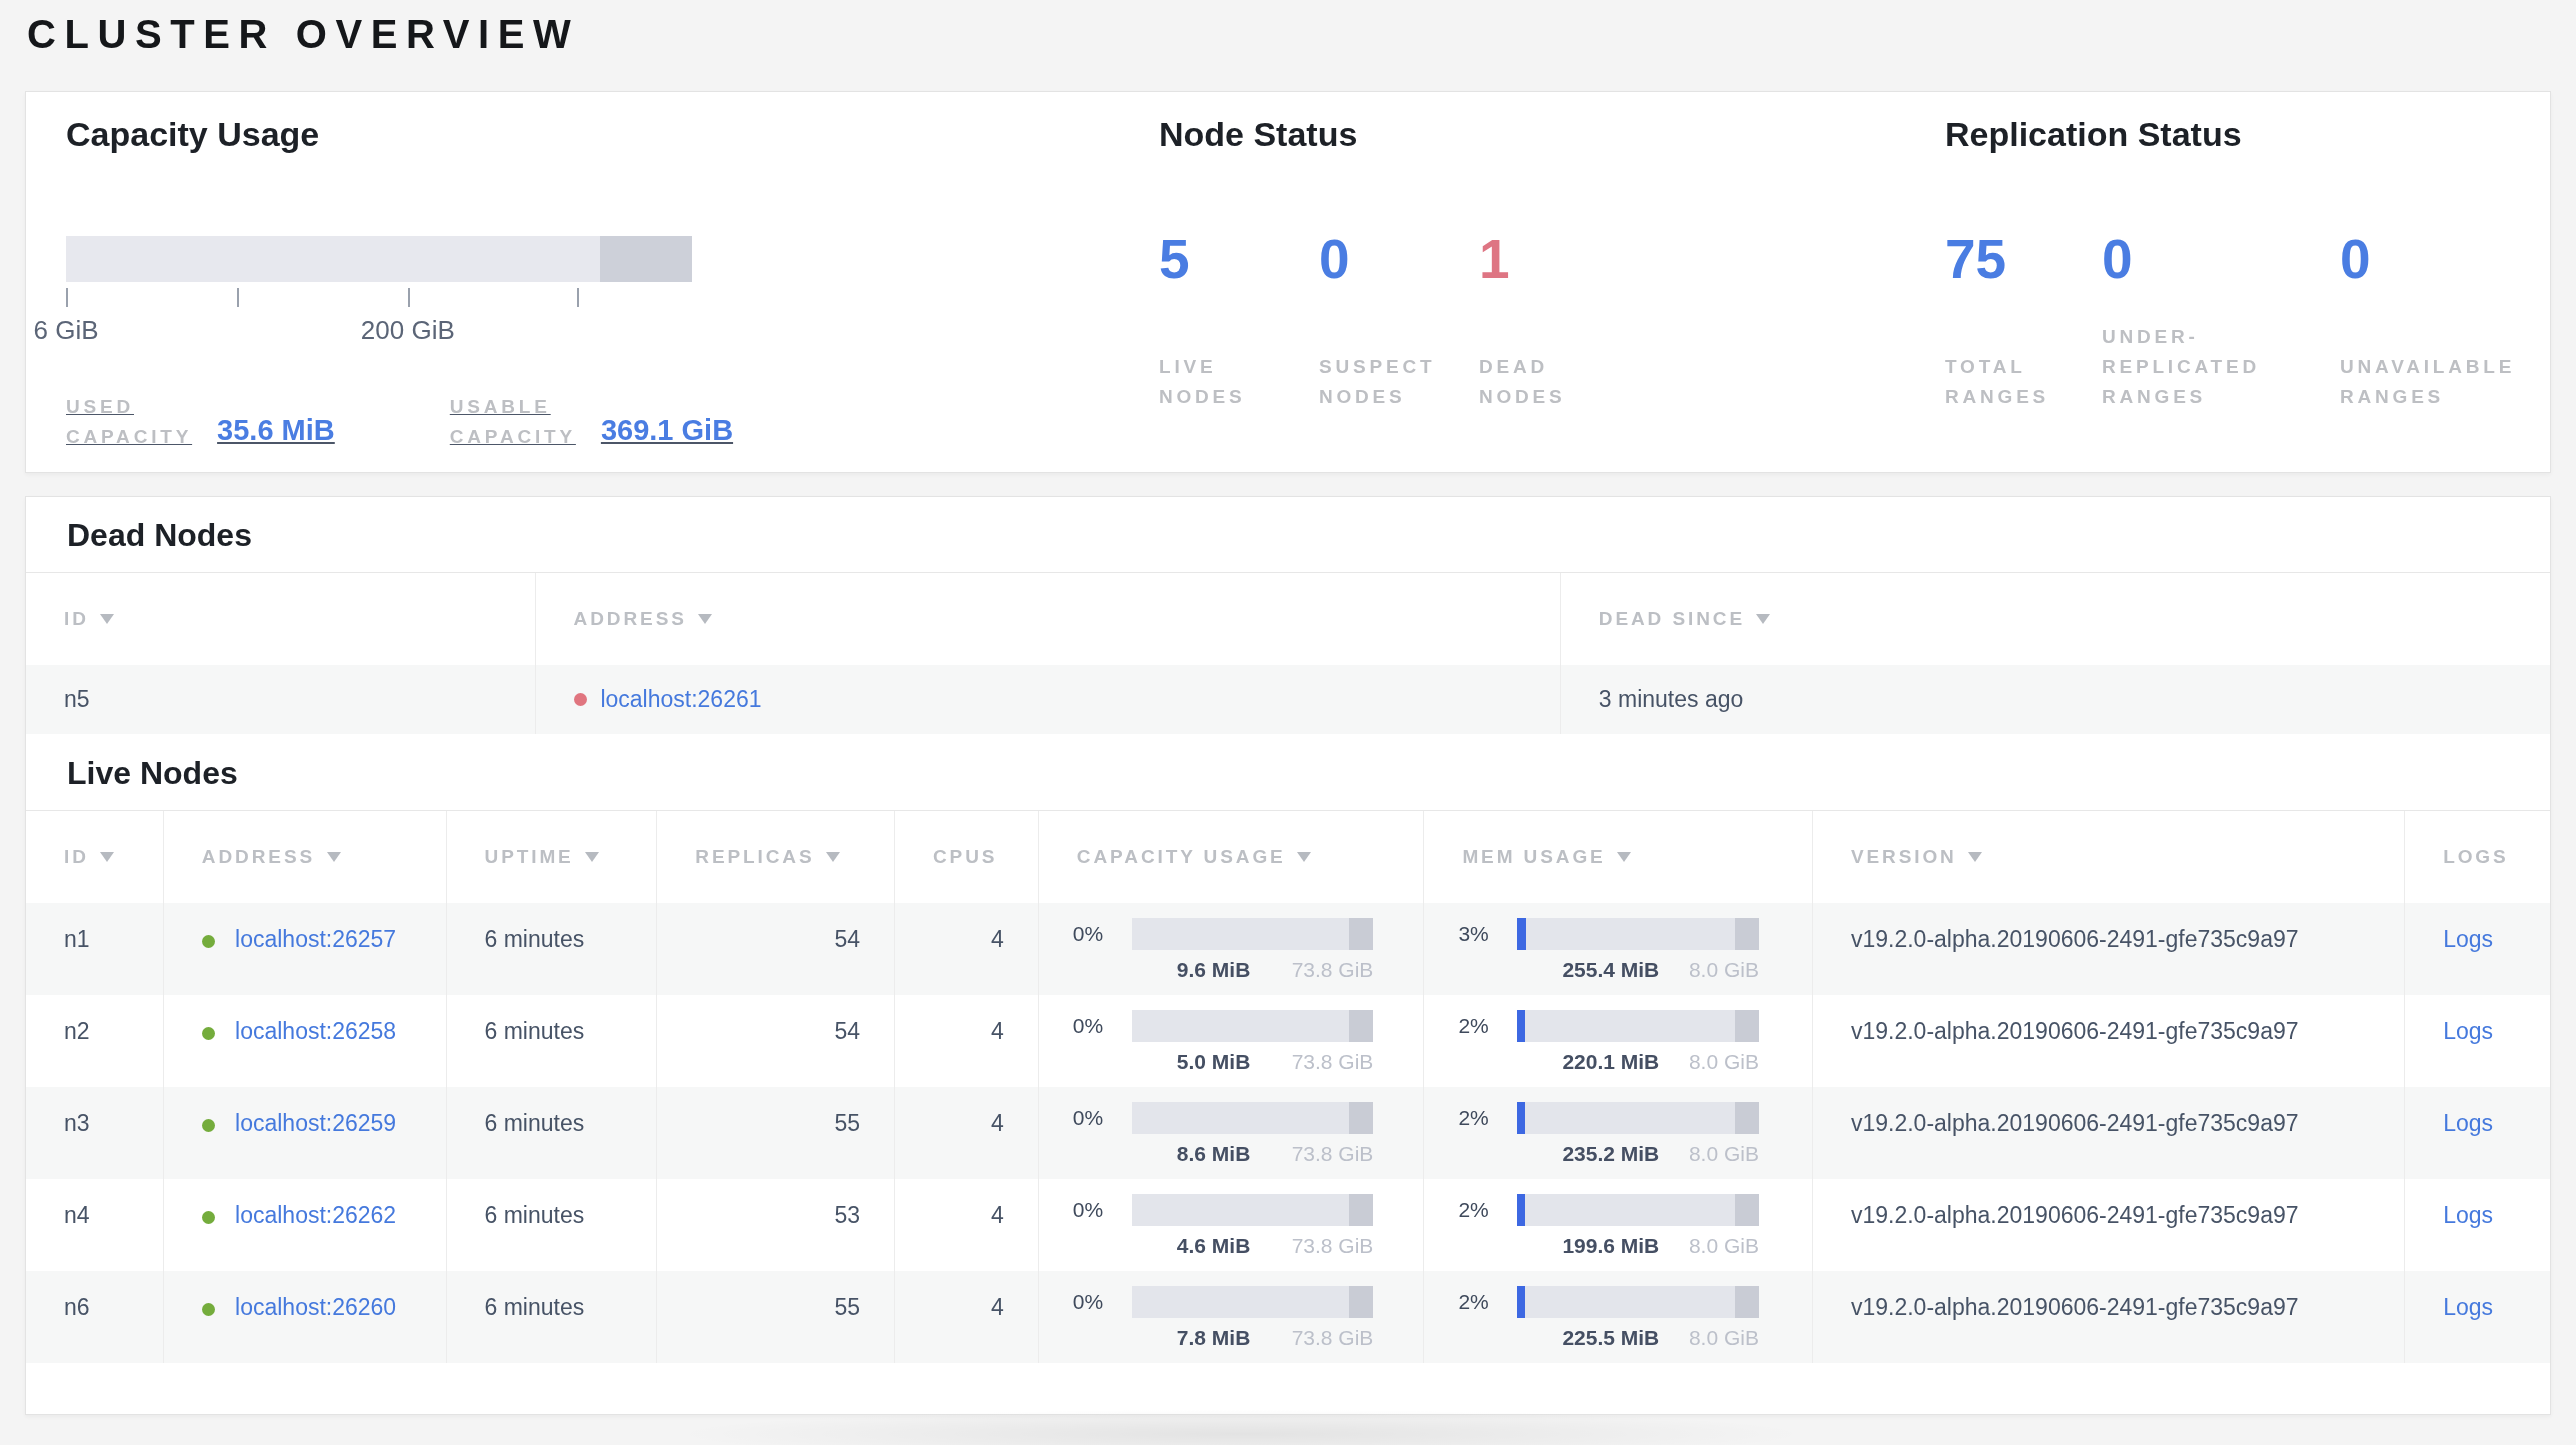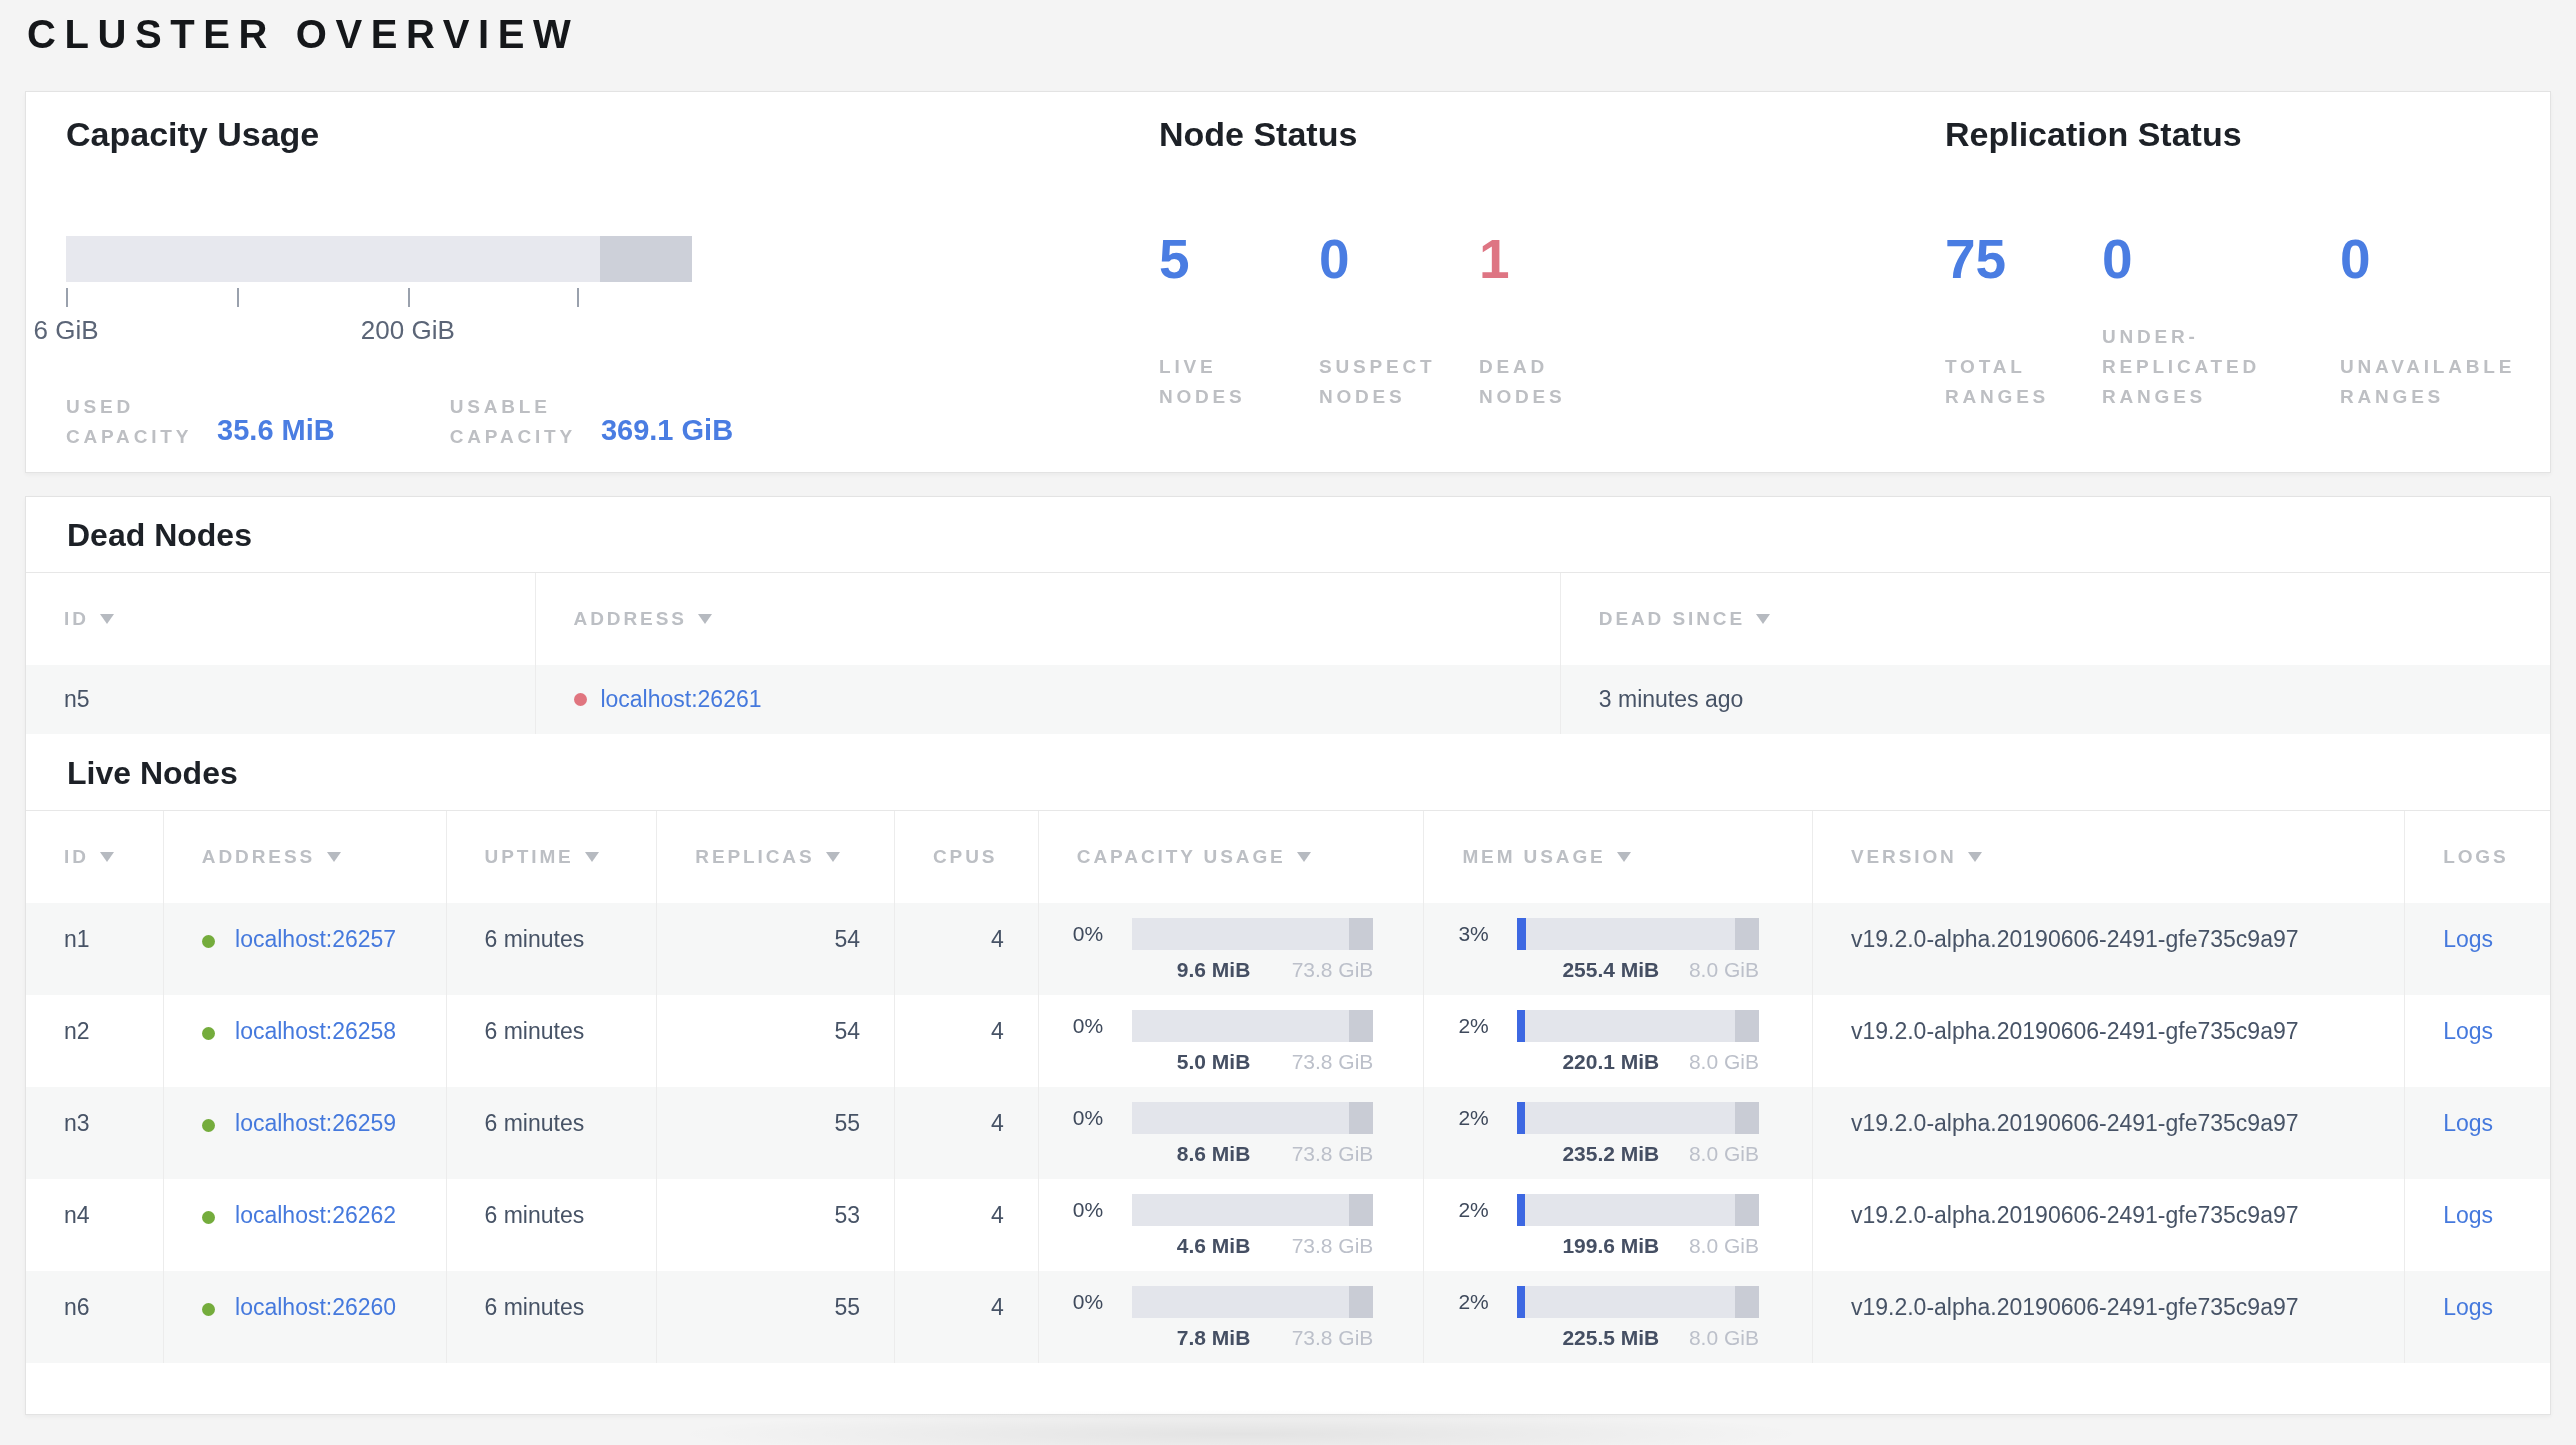--- a/index.html
+++ b/index.html
@@ -26,21 +26,21 @@
   .cap-bar-area { width:626px; position:relative; padding-top:3.8px; }
   .gauge { position:relative; height:46px; background:#e7e8ee; overflow:hidden; }
   .gauge .bar-res { position:absolute; right:0; top:0; height:100%; background:#cdd0d9; }
   .gauge .bar-fill { position:absolute; left:0; top:0; height:100%; background:#3d68e2; }
   .ticks { position:relative; height:21px; margin-top:6.7px; }
   .tick { position:absolute; top:0; width:1.9px; height:19px; background:#9aa1ad; }
   .tick-labels { position:relative; height:31px; margin-top:5.7px; }
   .tick-label { position:absolute; transform:translateX(-50%); font-size:26px; color:#5b6577; white-space:nowrap; }
 
   
-  .stats-row { display:flex; margin-top:46px; }
+  .stats-row { display:flex; margin-top:46px;text-decoration:underline; }
   .stat { display:flex; align-items:flex-end; }
   .stat + .stat { margin-left:115px; }
   .stat-label { font-size:19px; font-weight:600; letter-spacing:3.8px; color:#bdbfc3;
     line-height:30px; white-space:pre-line; }
   .stat-value { font-size:29px; font-weight:600; color:#4a7de2; margin-left:25px; margin-bottom:5px; white-space:nowrap; }
 
   .numstats { display:flex; margin-top:76px; }
   .numstat { display:flex; flex-direction:column; }
   .numstat .num { font-size:55px; font-weight:600; color:#4a7de2; line-height:59px; height:59px; }
   .numstat .num.danger { color:#de7583; }

